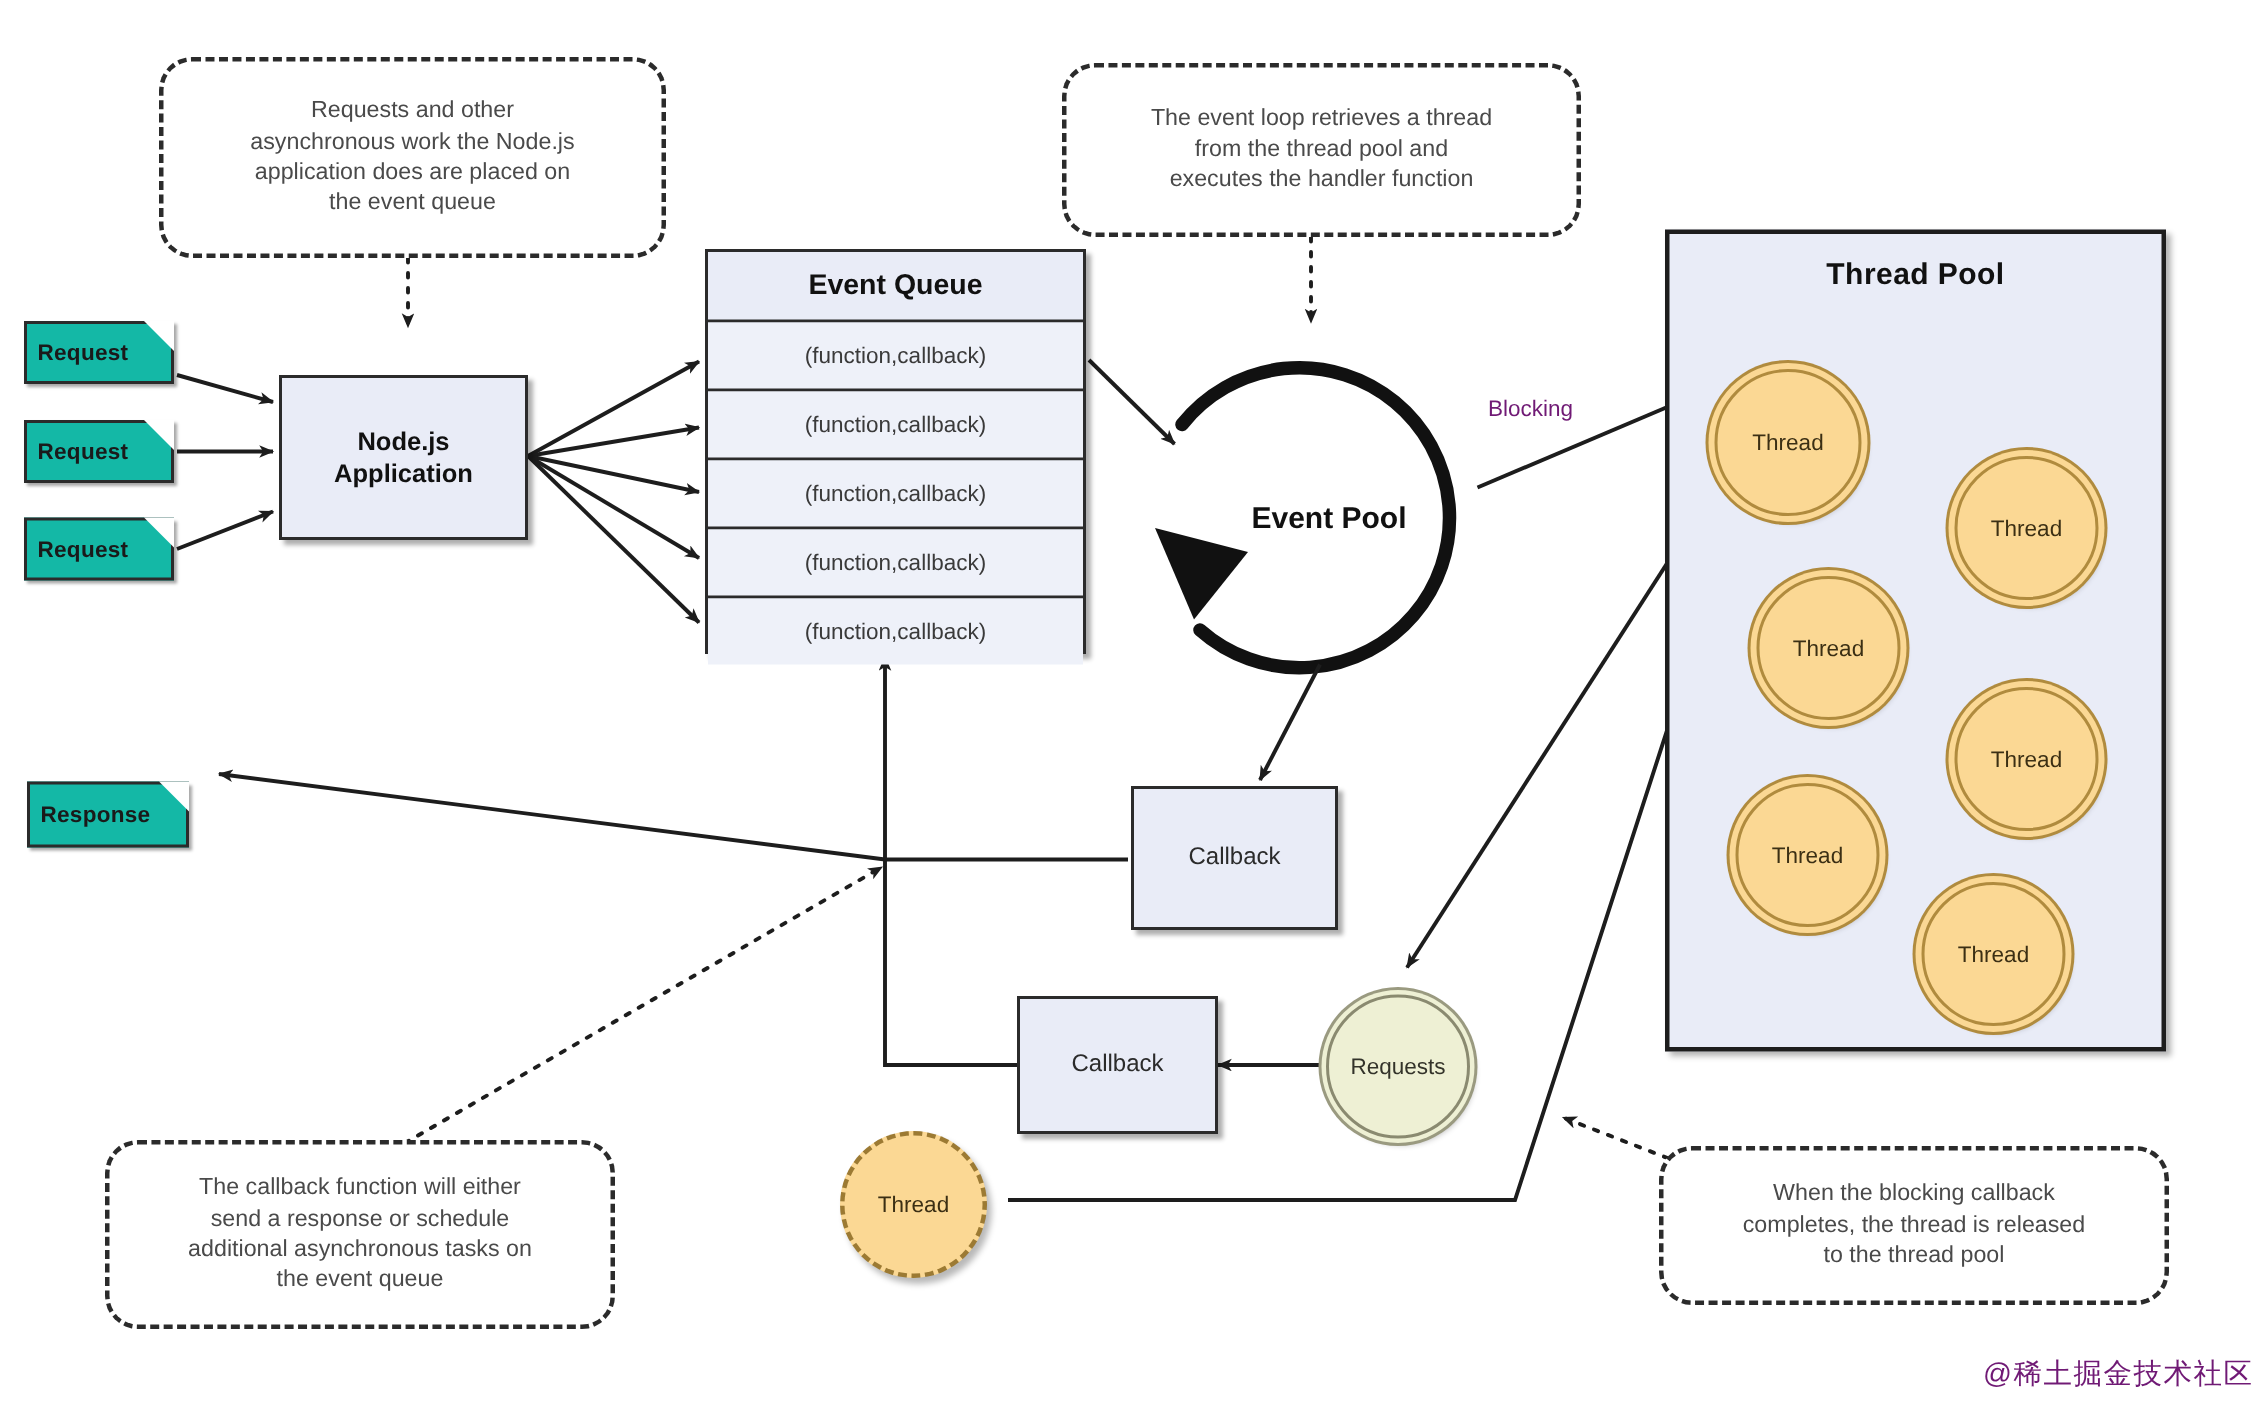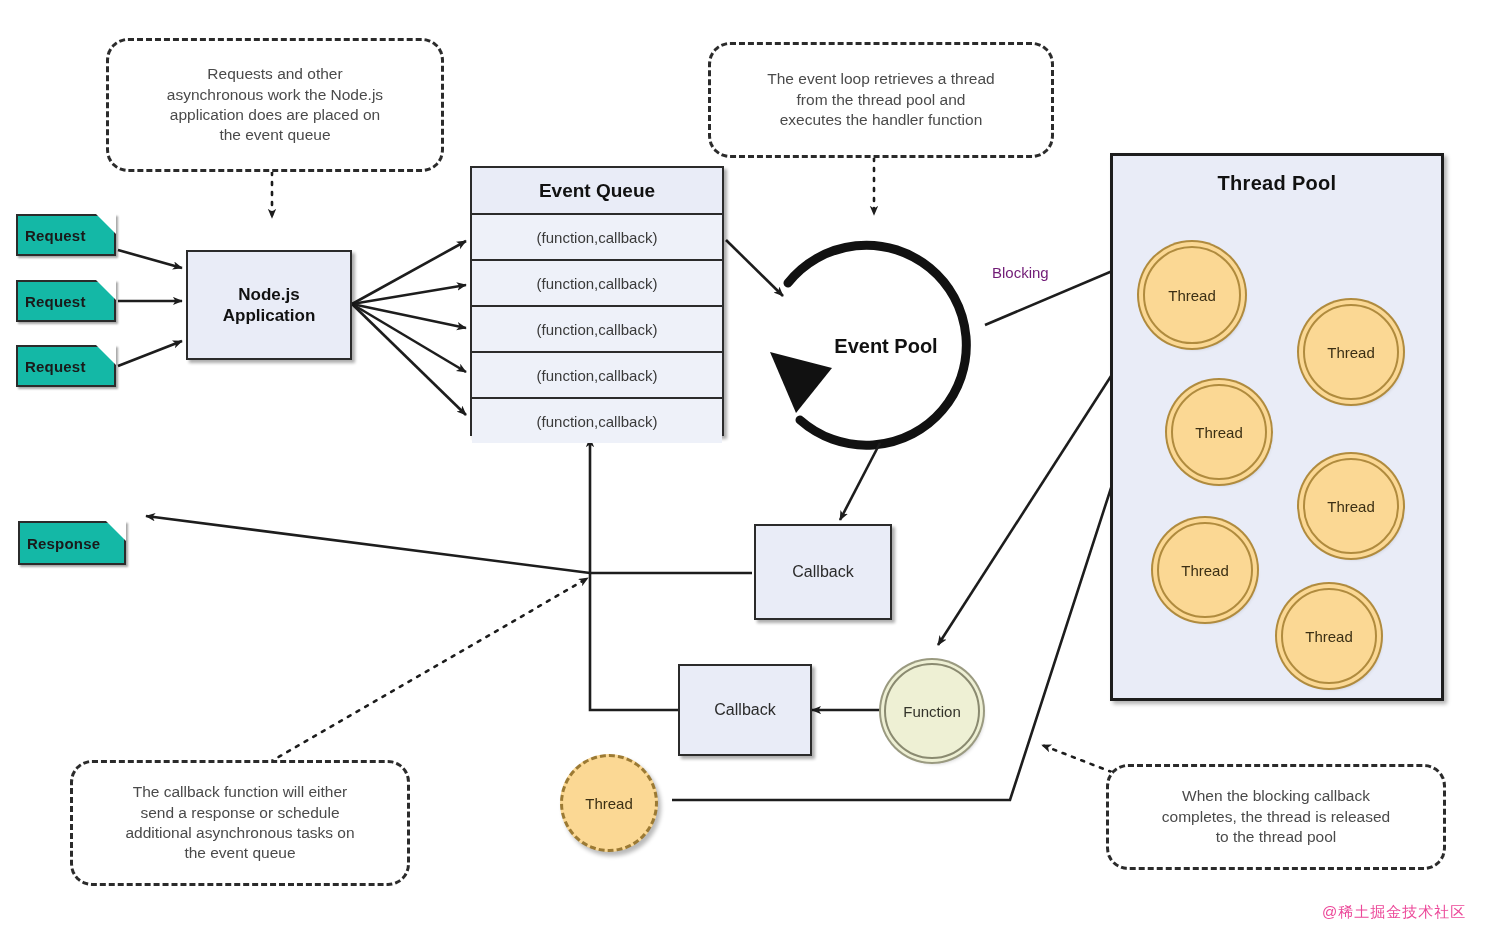--- a/index.html
+++ b/index.html
@@ -60,21 +60,21 @@
   
   #event-loop-label{position:absolute;font-weight:bold;font-size:20px;color:#111;
         width:200px;text-align:center;}
 
   
   .callout{position:absolute;background:#fff;border:3px dashed #2b2b2b;border-radius:22px;
         display:flex;align-items:center;justify-content:center;padding:8px 12px;box-sizing:border-box;}
   .callout .lbl{font-size:15.5px;line-height:1.32;color:#4a4a4a;text-align:center;white-space:pre-line;}
 
   .edge-label{position:absolute;font-size:15px;color:#701a75;}
-  #watermark{position:absolute;font-size:15px;color:#ec4899;letter-spacing:1px;}
+  #watermark{position:absolute;font-size:19px;color:#701a75;letter-spacing:1px;}
 </style>
 </head>
 <body>
 
 <div id="stage">
 
   <svg id="wires" viewBox="0 0 1512 947">
     <defs>
       <marker id="ah" markerWidth="11" markerHeight="11" refX="9.2" refY="4.2" orient="auto" markerUnits="userSpaceOnUse">
         <path d="M0,0 L10,4.2 L0,8.4 L2.6,4.2 Z" fill="#1d1d1d"></path>
@@ -189,21 +189,21 @@
   <div class="edge-label" id="blocking-label" style="left:992px;top:264px;">Blocking</div>
 
   <div class="node bbox" id="callback-1" style="left:754px;top:524px;width:138px;height:96px;">
     <span class="lbl">Callback</span>
   </div>
   <div class="node bbox" id="callback-2" style="left:678px;top:664px;width:134px;height:92px;">
     <span class="lbl">Callback</span>
   </div>
 
   <div id="function-node" style="left:884px;top:663px;width:92px;height:92px;">
-    <span class="lbl">Function</span>
+    <span class="lbl">Requests</span>
   </div>
 
   <div id="thread-free" style="left:560px;top:754px;width:92px;height:92px;">
     <span class="lbl">Thread</span>
   </div>
 
   <div class="node" id="thread-pool" style="left:1110px;top:133px;width:334px;height:548px;">
     <div class="tp-title">Thread Pool</div>
 
     <div class="thread" style="left:30px;top:90px;width:94px;height:94px;">

